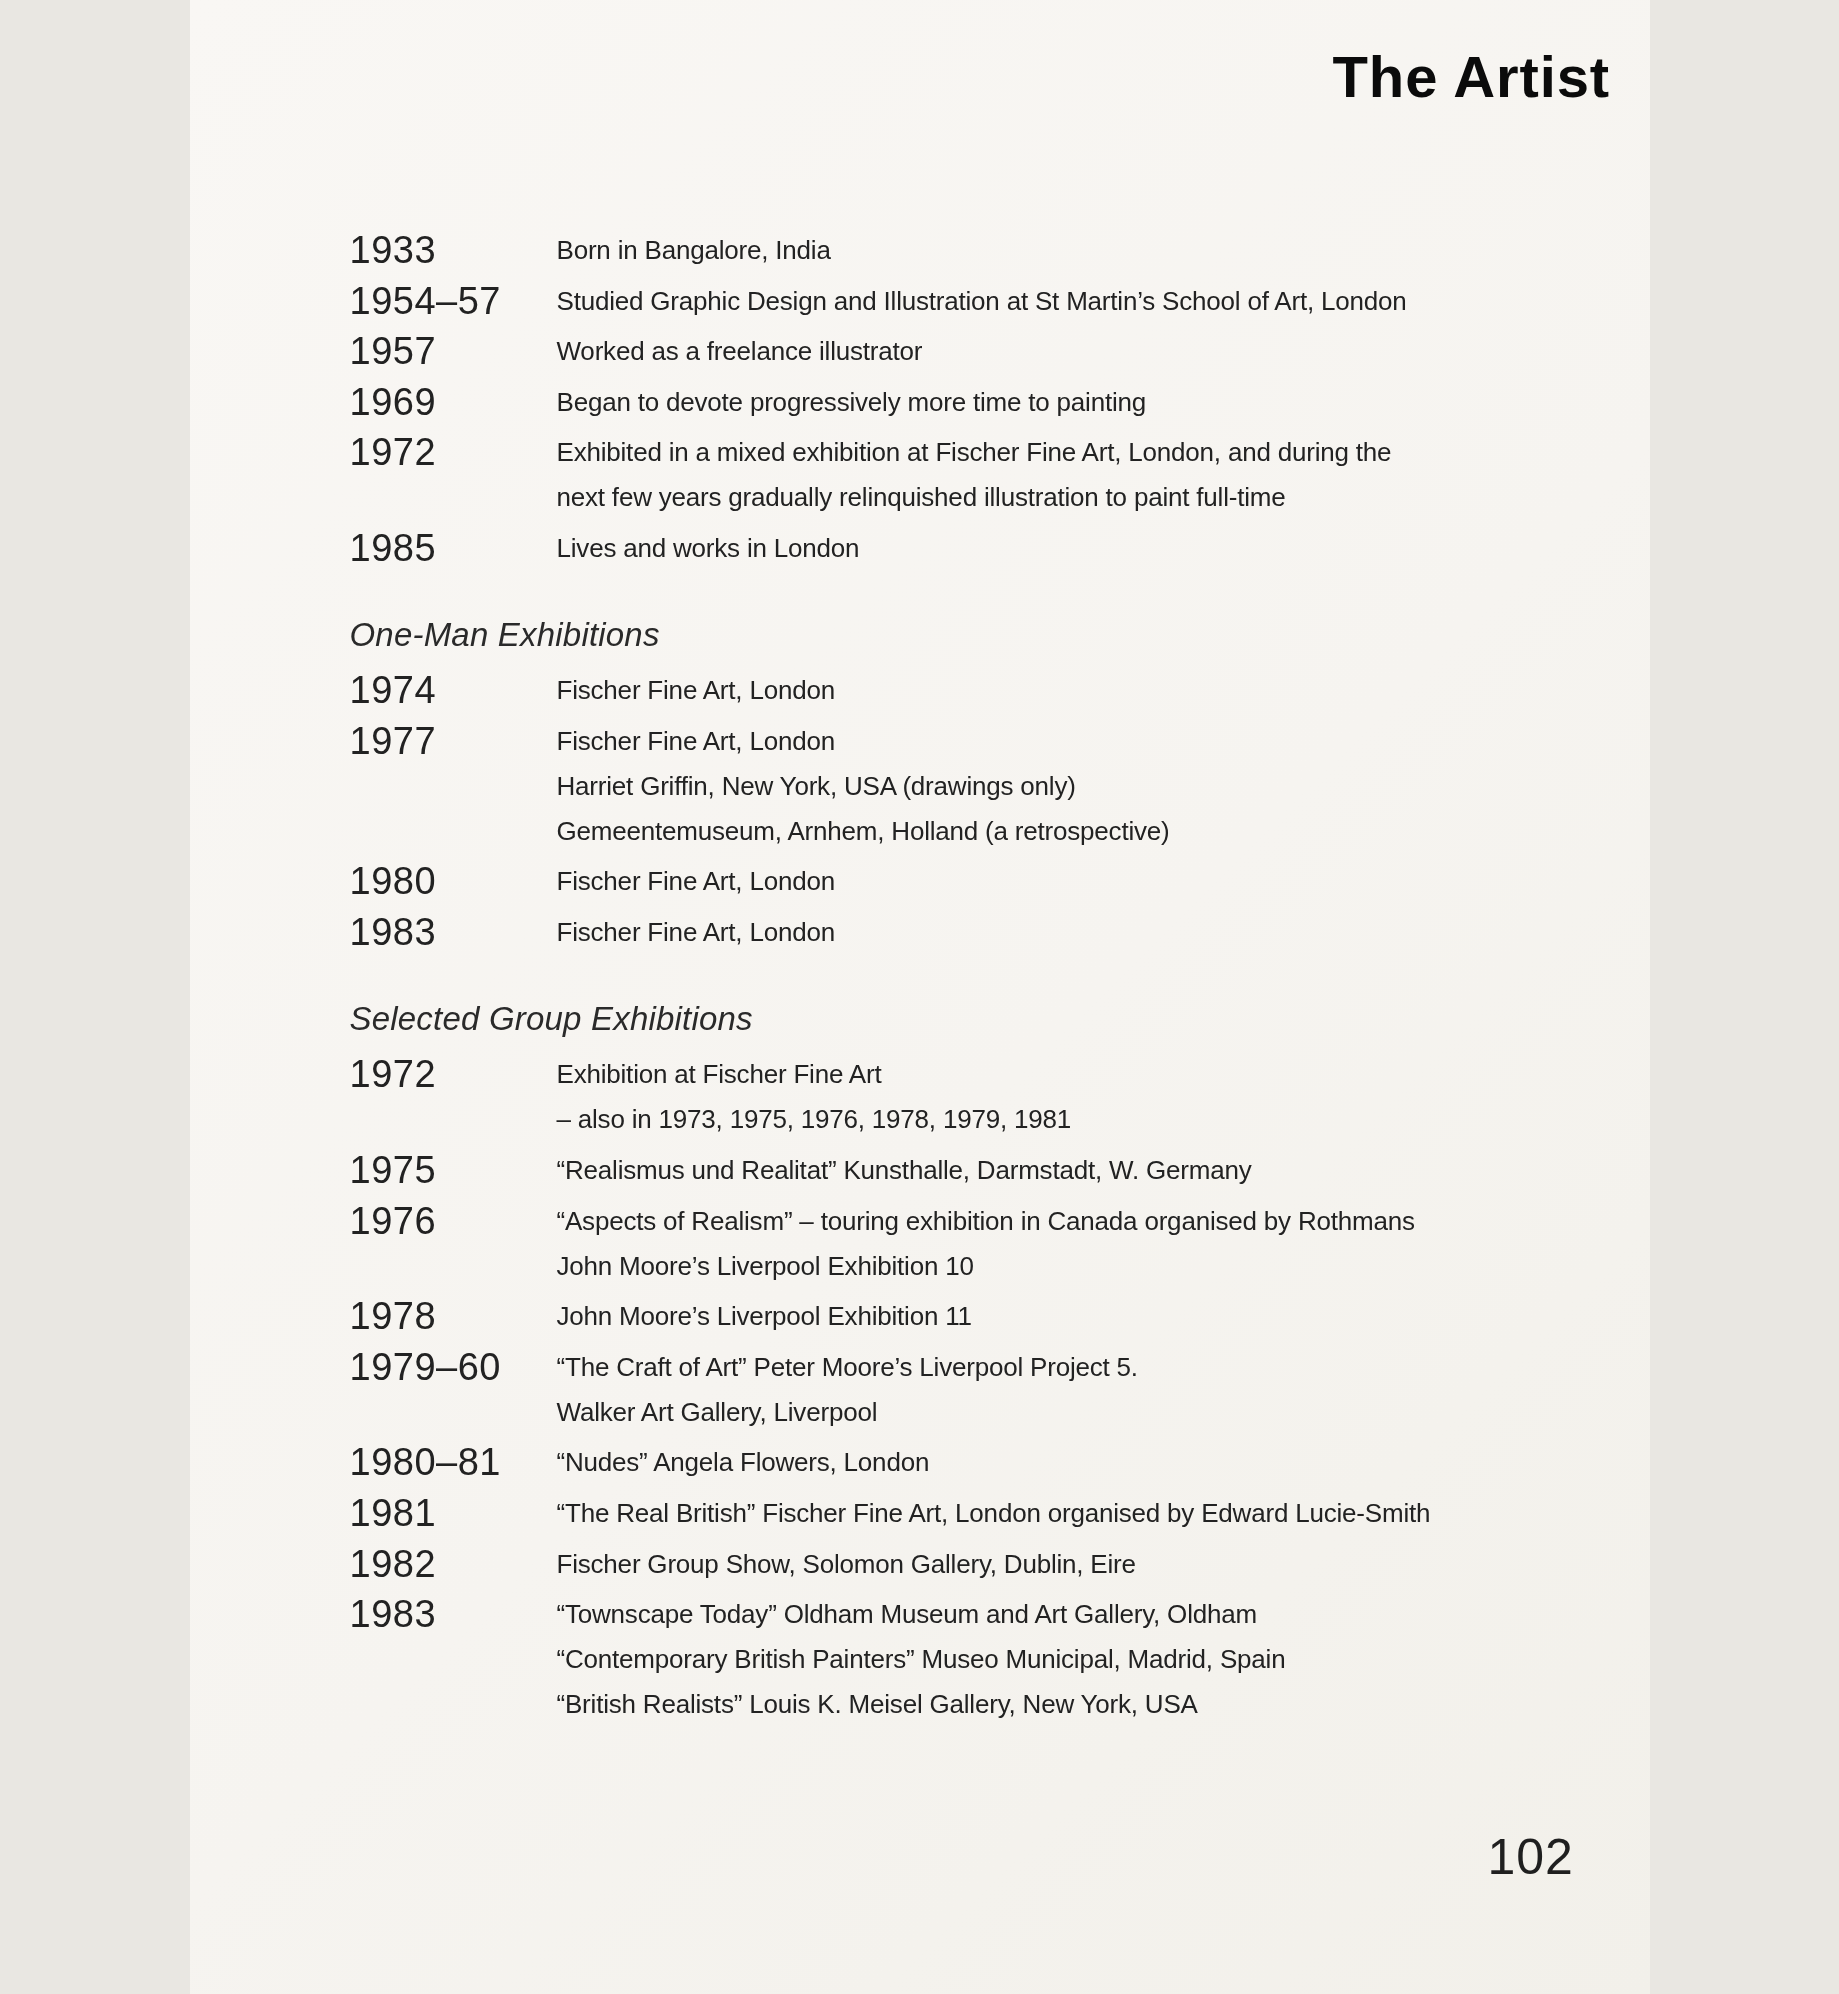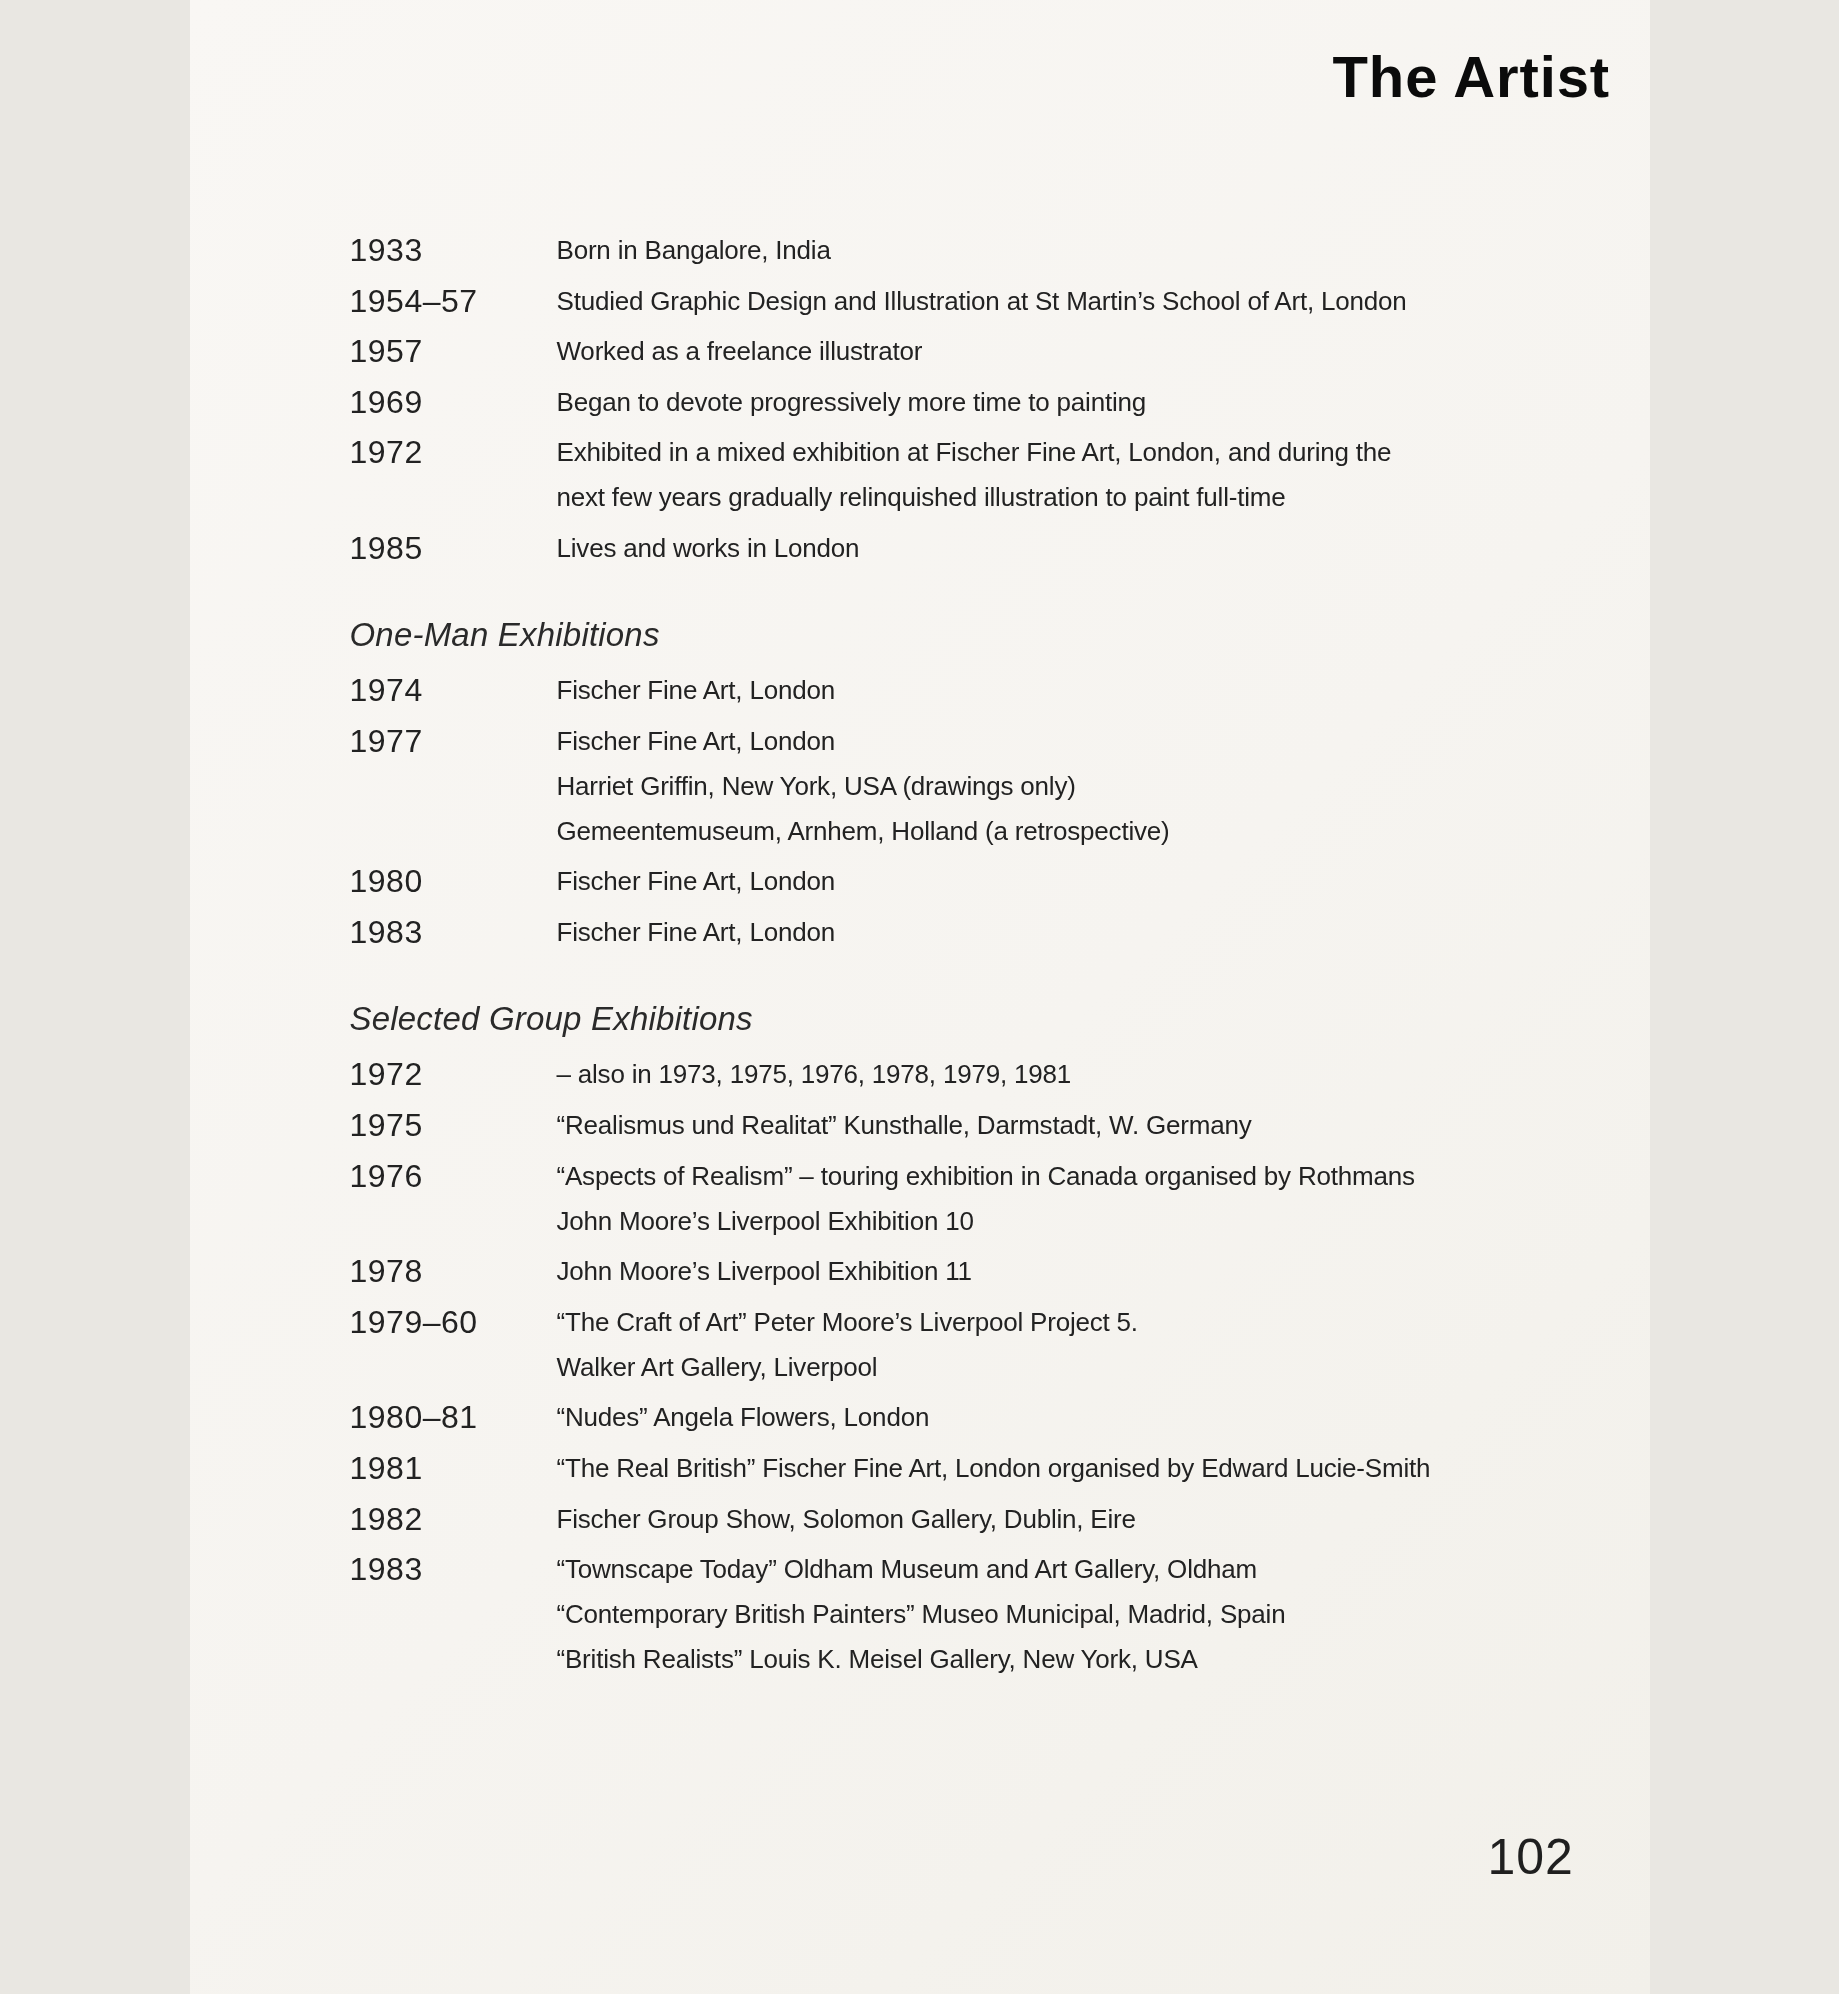--- a/index.html
+++ b/index.html
@@ -35,21 +35,21 @@
     width: 1469px;
   }
   .row {
     display: flex;
     align-items: flex-start;
     margin-bottom: 5.6px;
   }
   .year {
     width: 207px;
     flex-shrink: 0;
-    font-size: 32px;
+    font-size: 38px;
     line-height: 45px;
     letter-spacing: 0.5px;
     color: #222;
   }
   .desc {
     flex: 1;
   }
   .line {
     font-size: 26px;
     line-height: 45px;
@@ -154,20 +154,21 @@
         </div>
       </div>
     </section>
 
     <h2 class="section-heading">Selected Group Exhibitions</h2>
 
     <section>
       <div class="row">
         <div class="year">1972</div>
         <div class="desc">
+          <div class="line">Exhibition at Fischer Fine Art</div>
           <div class="line">– also in 1973, 1975, 1976, 1978, 1979, 1981</div>
         </div>
       </div>
       <div class="row">
         <div class="year">1975</div>
         <div class="desc">
           <div class="line">“Realismus und Realitat” Kunsthalle, Darmstadt, W. Germany</div>
         </div>
       </div>
       <div class="row">

